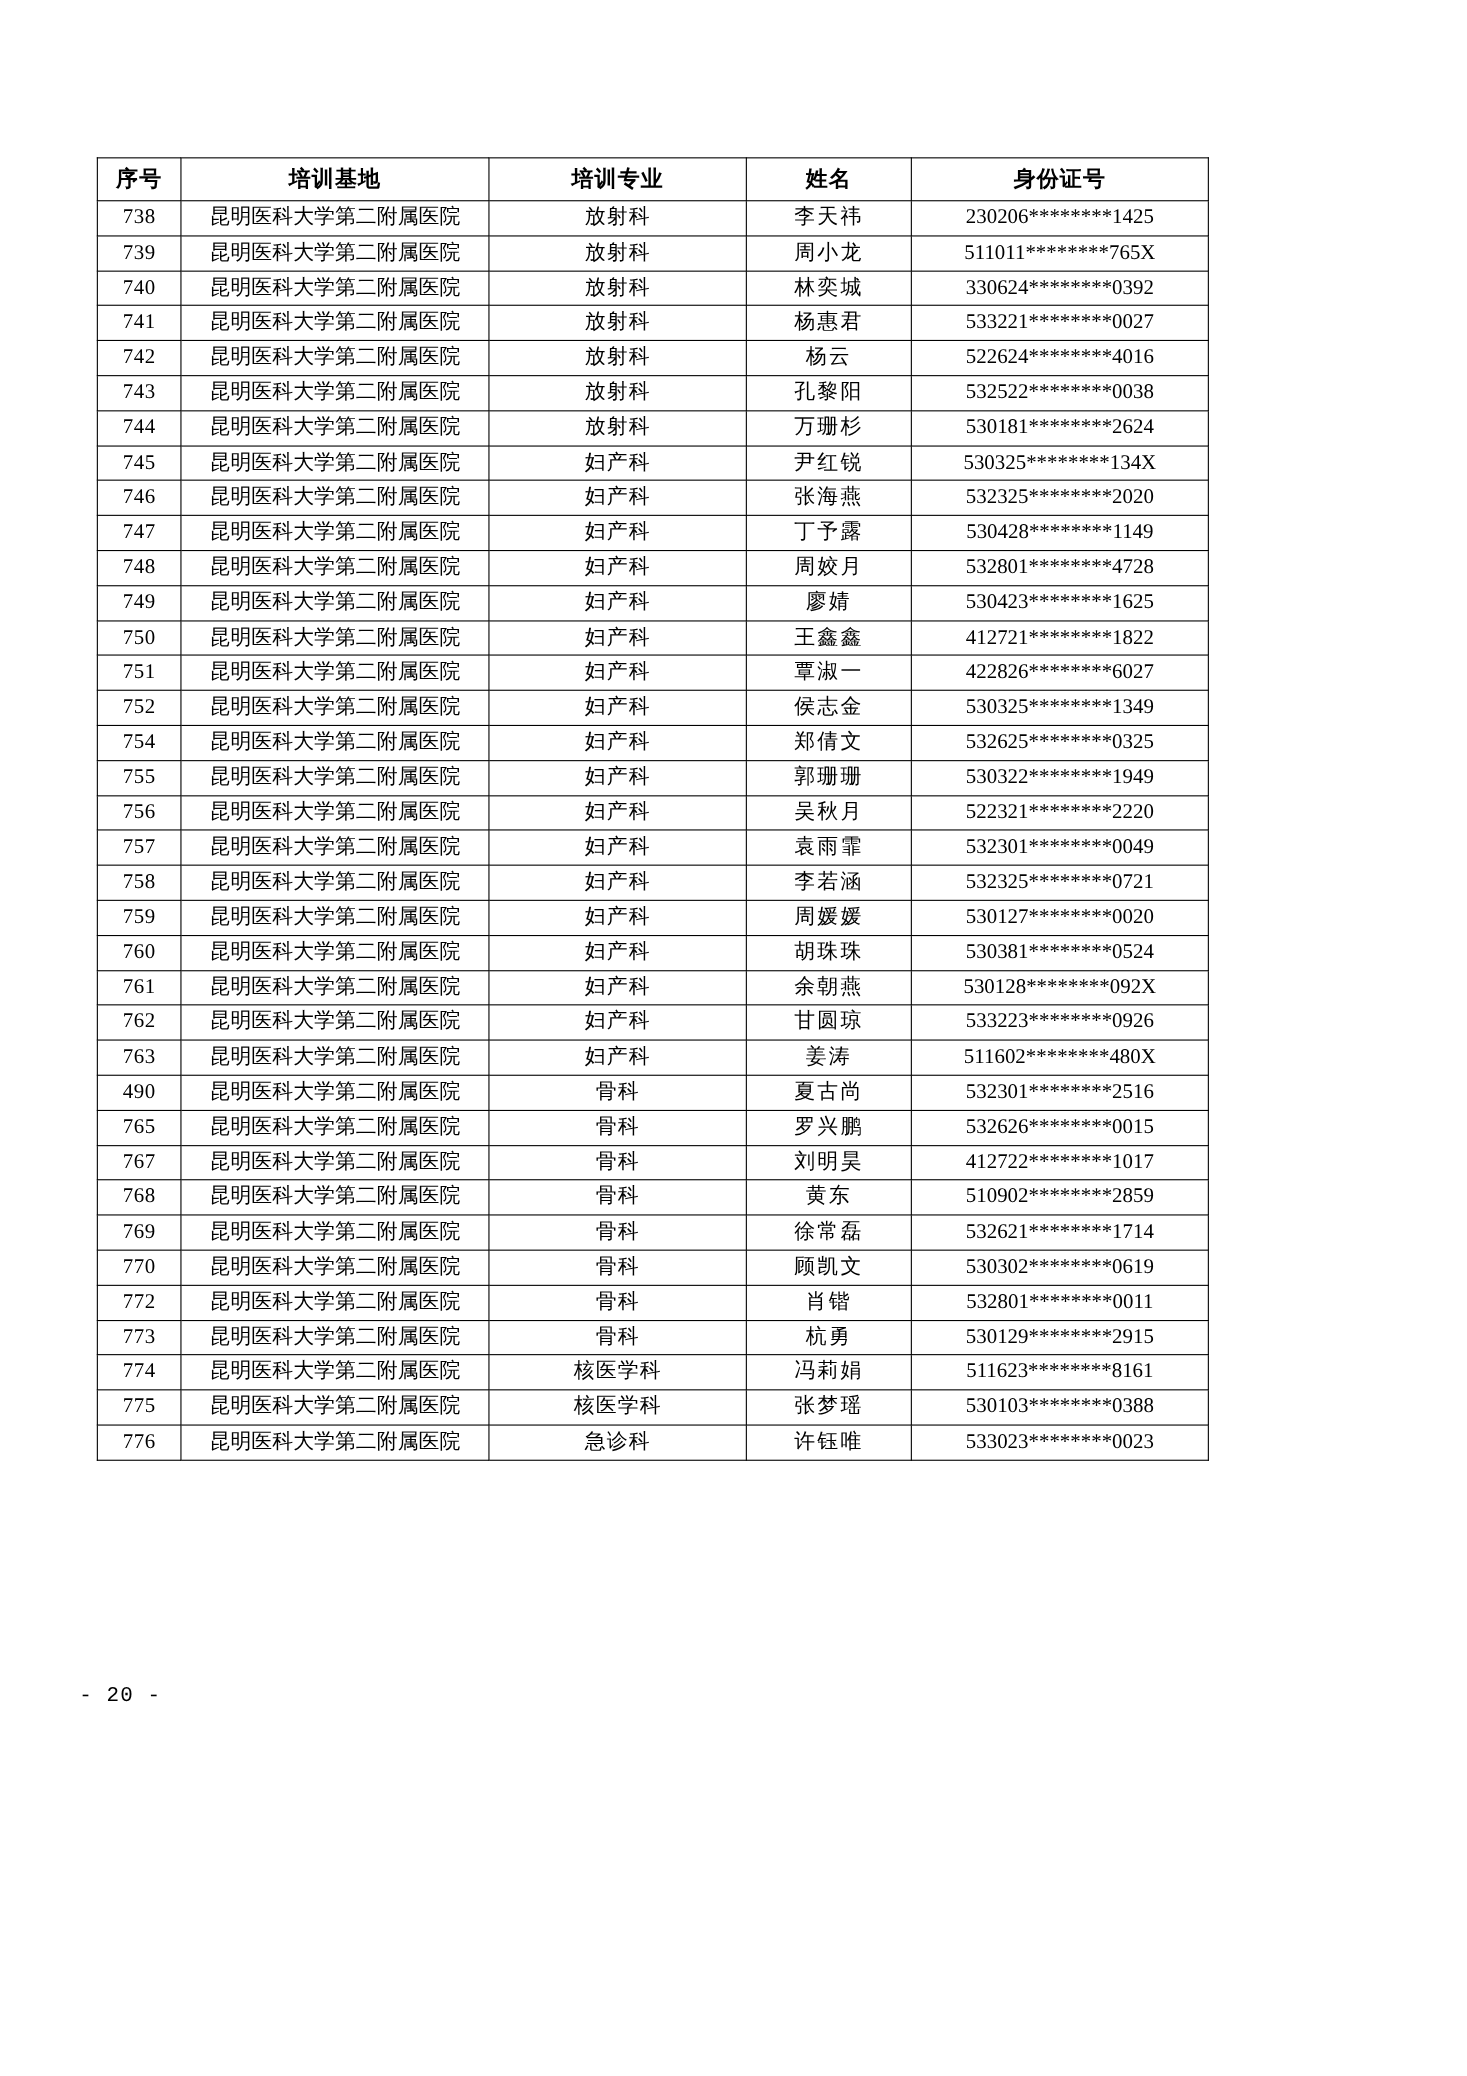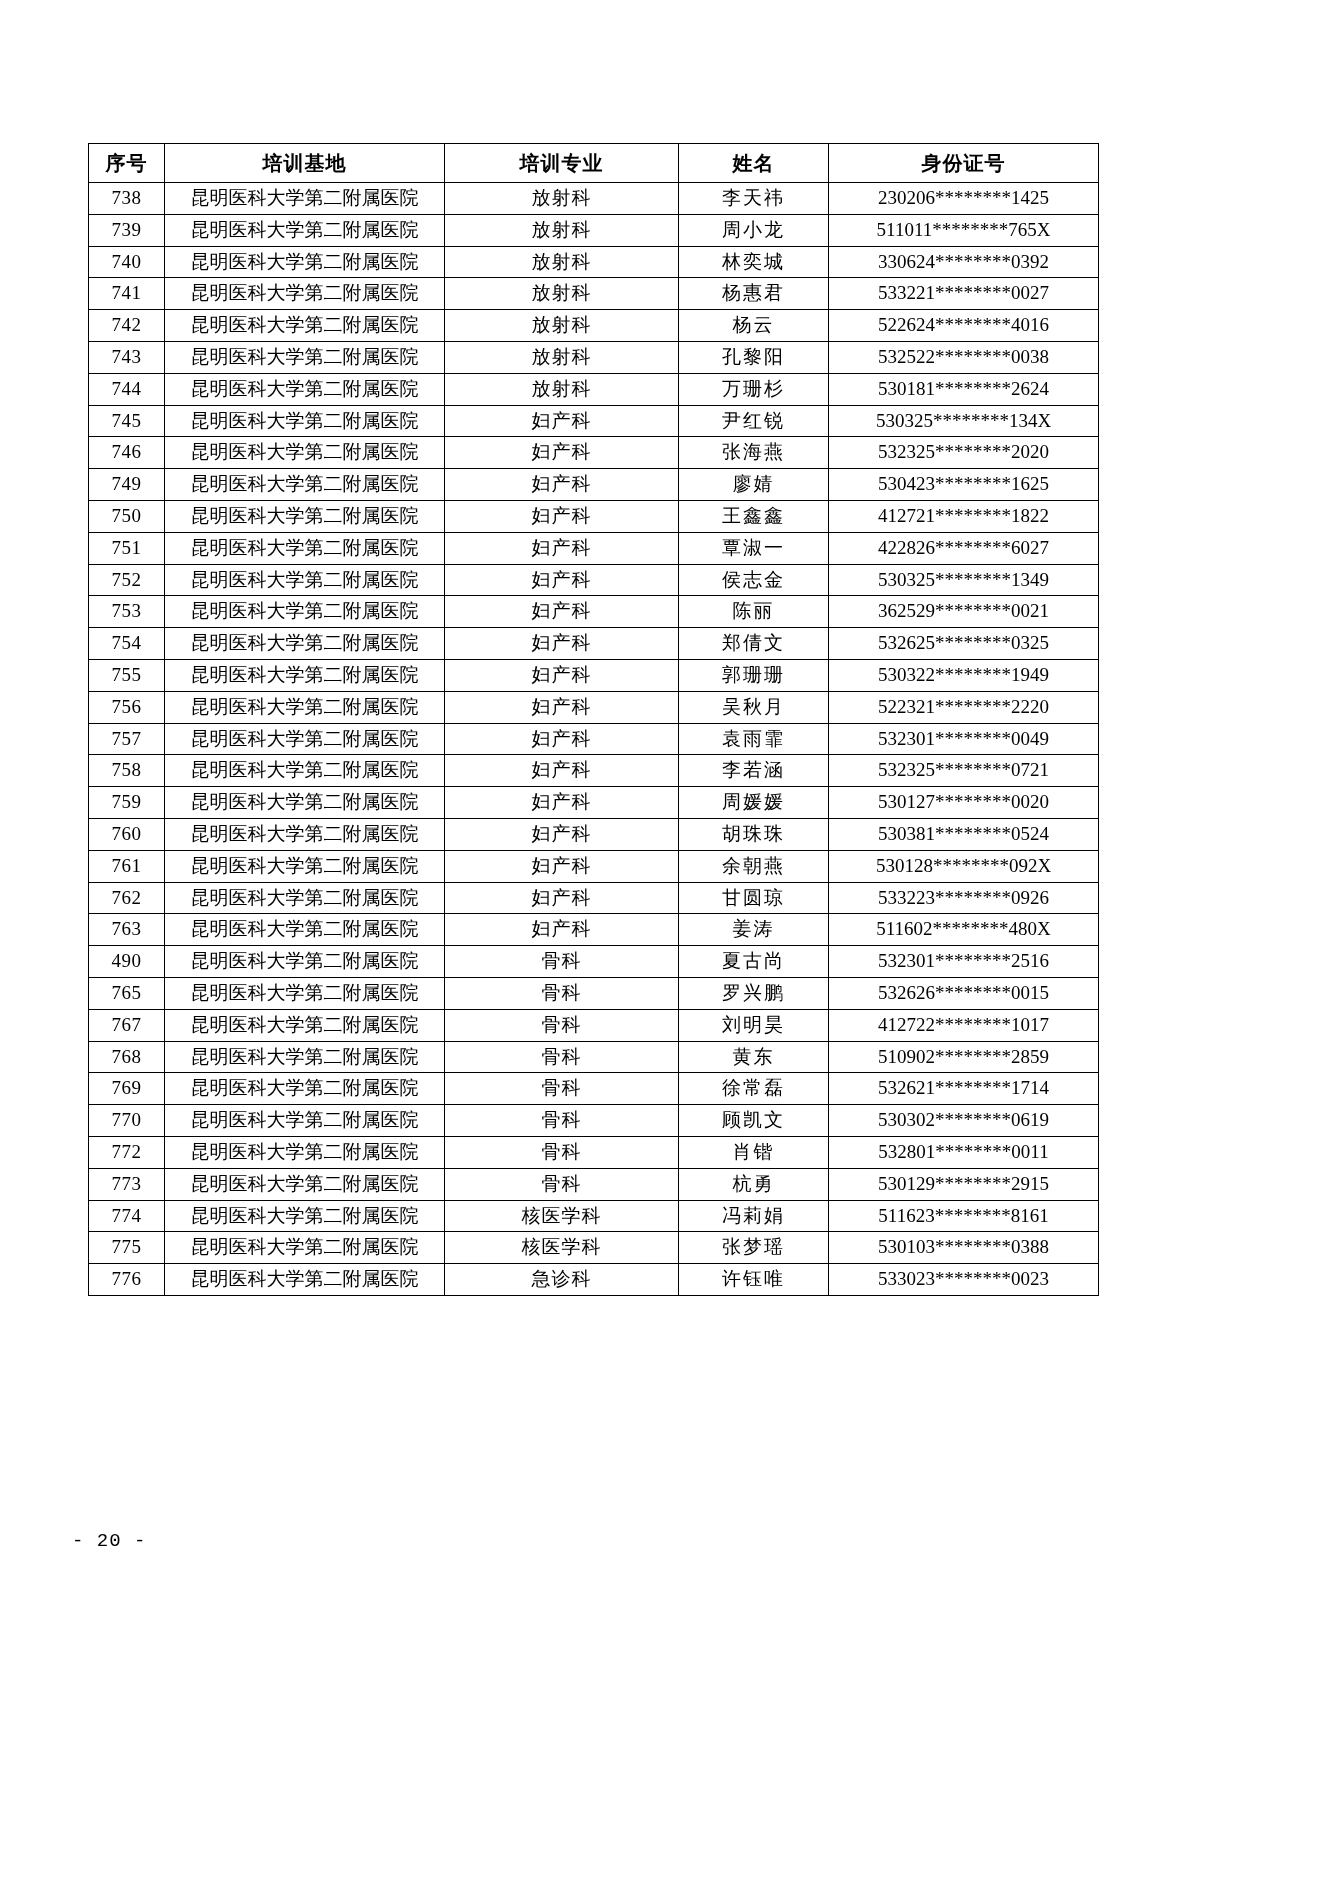--- a/index.html
+++ b/index.html
@@ -156,20 +156,34 @@
             <td class="id-cell">530325********134X</td>
           </tr>
           <tr>
             <td class="seq-cell">746</td>
             <td class="base-cell">昆明医科大学第二附属医院</td>
             <td class="spec-cell">妇产科</td>
             <td class="name-cell">张海燕</td>
             <td class="id-cell">532325********2020</td>
           </tr>
           <tr>
+            <td class="seq-cell">747</td>
+            <td class="base-cell">昆明医科大学第二附属医院</td>
+            <td class="spec-cell">妇产科</td>
+            <td class="name-cell">丁予露</td>
+            <td class="id-cell">530428********1149</td>
+          </tr>
+          <tr>
+            <td class="seq-cell">748</td>
+            <td class="base-cell">昆明医科大学第二附属医院</td>
+            <td class="spec-cell">妇产科</td>
+            <td class="name-cell">周姣月</td>
+            <td class="id-cell">532801********4728</td>
+          </tr>
+          <tr>
             <td class="seq-cell">749</td>
             <td class="base-cell">昆明医科大学第二附属医院</td>
             <td class="spec-cell">妇产科</td>
             <td class="name-cell">廖婧</td>
             <td class="id-cell">530423********1625</td>
           </tr>
           <tr>
             <td class="seq-cell">750</td>
             <td class="base-cell">昆明医科大学第二附属医院</td>
             <td class="spec-cell">妇产科</td>
@@ -182,27 +196,20 @@
             <td class="spec-cell">妇产科</td>
             <td class="name-cell">覃淑一</td>
             <td class="id-cell">422826********6027</td>
           </tr>
           <tr>
             <td class="seq-cell">752</td>
             <td class="base-cell">昆明医科大学第二附属医院</td>
             <td class="spec-cell">妇产科</td>
             <td class="name-cell">侯志金</td>
             <td class="id-cell">530325********1349</td>
-          </tr>
-          <tr>
-            <td class="seq-cell">753</td>
-            <td class="base-cell">昆明医科大学第二附属医院</td>
-            <td class="spec-cell">妇产科</td>
-            <td class="name-cell">陈丽</td>
-            <td class="id-cell">362529********0021</td>
           </tr>
           <tr>
             <td class="seq-cell">754</td>
             <td class="base-cell">昆明医科大学第二附属医院</td>
             <td class="spec-cell">妇产科</td>
             <td class="name-cell">郑倩文</td>
             <td class="id-cell">532625********0325</td>
           </tr>
           <tr>
             <td class="seq-cell">755</td>

